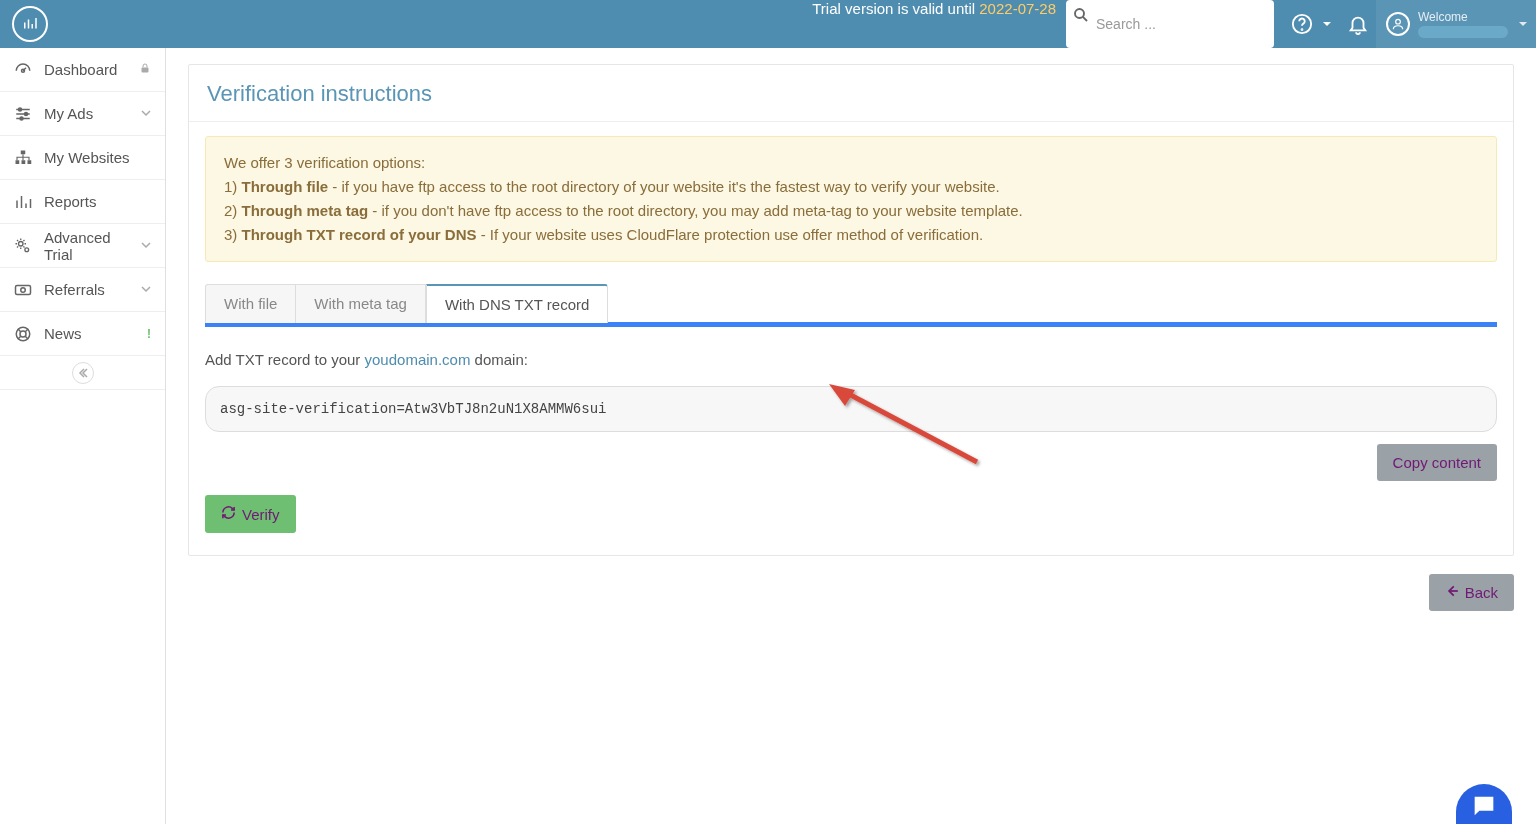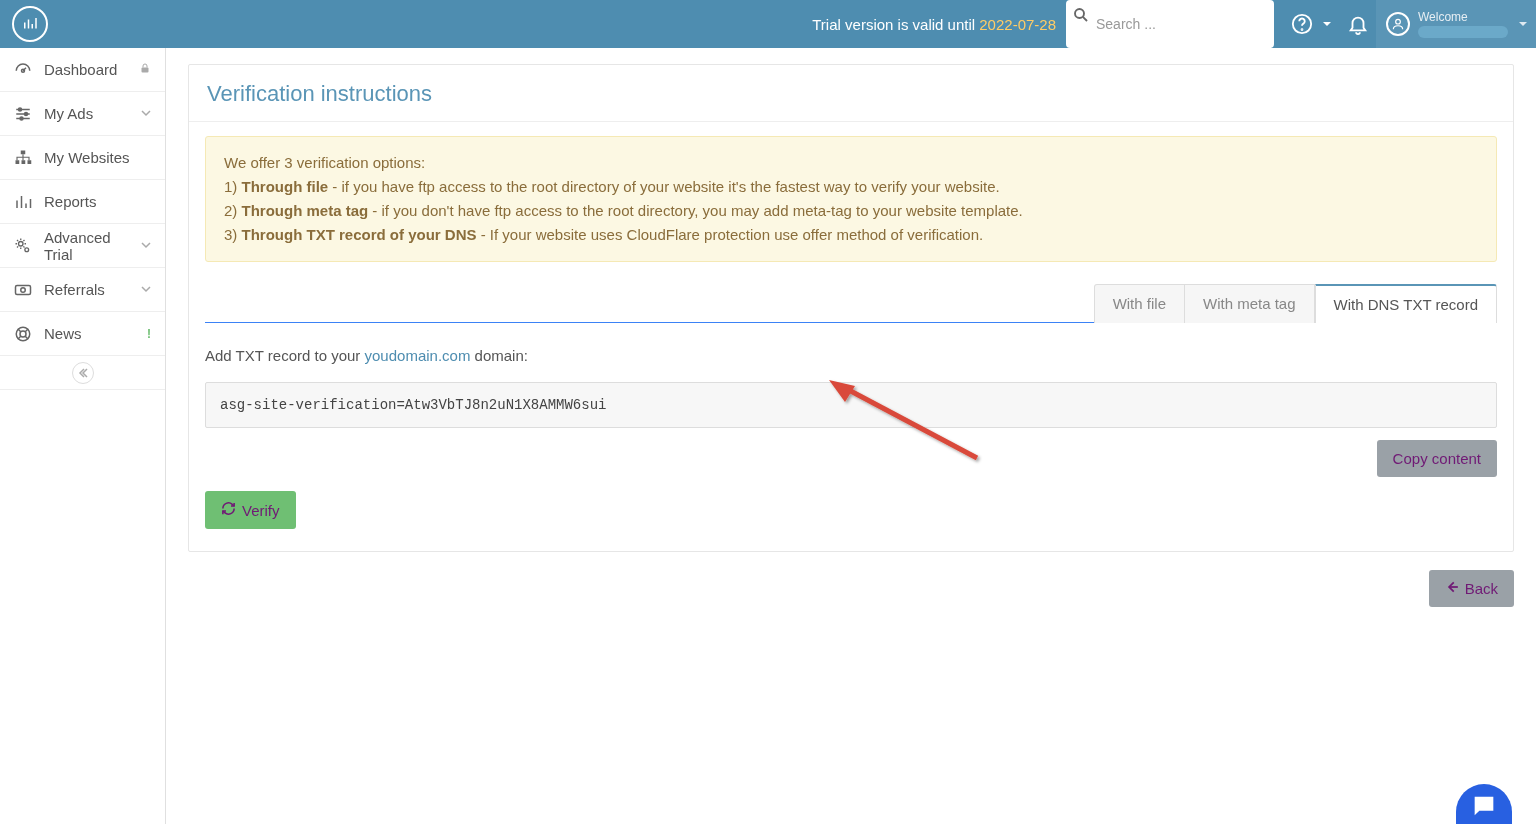--- a/index.html
+++ b/index.html
@@ -1,19 +1,19 @@
 <!DOCTYPE html>
 <html><head>
 <meta charset="utf-8">
 <style>
 * { margin: 0; padding: 0; box-sizing: border-box; }
 body { font-family: "Helvetica Neue", Arial, sans-serif; font-size: 14px; background: #fff; color: #555; }
 
 
-.topbar { height: 48px; background: #4e8db0; display: flex; align-items: center; color: #fff; }
+.topbar { height: 48px; background: #4e8db0; display: flex; color: #fff; }
 .logo-wrap { width: 60px; display:flex; align-items:center; justify-content:center; height:48px;}
 .logo { width:36px; height:36px; border:2px solid #fff; border-radius:50%; display:flex; align-items:center; justify-content:center; }
 .logo svg { width:18px; height:18px; }
 .topbar-spacer { flex:1; }
 .trial-text { font-size:15px; margin-right:10px; }
 .trial-date { color:#ffcc66; }
 .search-box { position:relative; width:208px; margin-right:10px; }
 .search-box input { width:100%; height:48px; border:none; border-radius:4px; padding:0 8px 0 30px; font-size:14px; color:#555; }
 .search-box input::placeholder { color:#999; }
 .search-icon { position:absolute; left:6px; top:6px; color:#666; }
@@ -40,31 +40,31 @@
 
 .main { flex:1; padding:16px 22px; background:#fff; }
 .panel { border:1px solid #e6e6e6; border-radius:2px; }
 .panel-header { padding:16px 18px 14px; border-bottom:1px solid #eee; }
 .panel-title { font-size:22px; font-weight:400; color:#5a95b6; }
 .panel-body { padding:14px 16px 22px; }
 
 .alert-warning { background:#fcf8e3; border:1px solid #f5e9b5; color:#8a6d3b; padding:14px 18px; border-radius:3px; font-size:15px; line-height:1.6; }
 .alert-warning strong { font-weight:700; }
 
-.tab-set { margin-top:22px; border-bottom:1px solid #3b82f6; display:flex;justify-content:flex-end; }
+.tab-set { margin-top:22px; border-bottom:5px solid #3b82f6; display:flex; }
 .tab { padding:10px 18px; border:1px solid #ddd; border-bottom:none; background:#f6f6f6; color:#888; cursor:pointer; font-size:15px; margin-bottom:-1px; }
 .tab + .tab { border-left:none; }
 .tab.active { background:#fff; color:#555; border-top:2px solid #5a95b6; border-left:1px solid #ddd; border-right:1px solid #ddd; }
 .tab:first-child { border-top-left-radius:3px; }
 .tab:last-child { border-top-right-radius:3px; }
 
 .instruction-row { margin-top:24px; font-size:15px; color:#555; }
 .instruction-row a { color:#4e8db0; text-decoration:none; }
 
-.code-box { margin-top:18px; border:1px solid #ddd; background:#f7f7f7; border-radius:2px; padding:14px 14px; font-family: "Courier New", monospace; font-size:14px; color:#444; position:relative; }
+.code-box { margin-top:18px; border:1px solid #ddd; background:#f7f7f7; border-radius:14px; padding:14px 14px; font-family: "Courier New", monospace; font-size:14px; color:#444; position:relative; }
 
 .copy-row { display:flex; justify-content:flex-end; margin-top:12px; }
 .btn { display:inline-flex; align-items:center; gap:6px; border:none; border-radius:3px; padding:10px 16px; font-size:15px; color:#701a75; cursor:pointer; }
 .btn-gray { background:#9aa1a7; }
 .btn-green { background:#6fbf73; }
 
 .verify-row { margin-top:14px; }
 
 .back-row { display:flex; justify-content:flex-end; margin-top:18px; }
 

